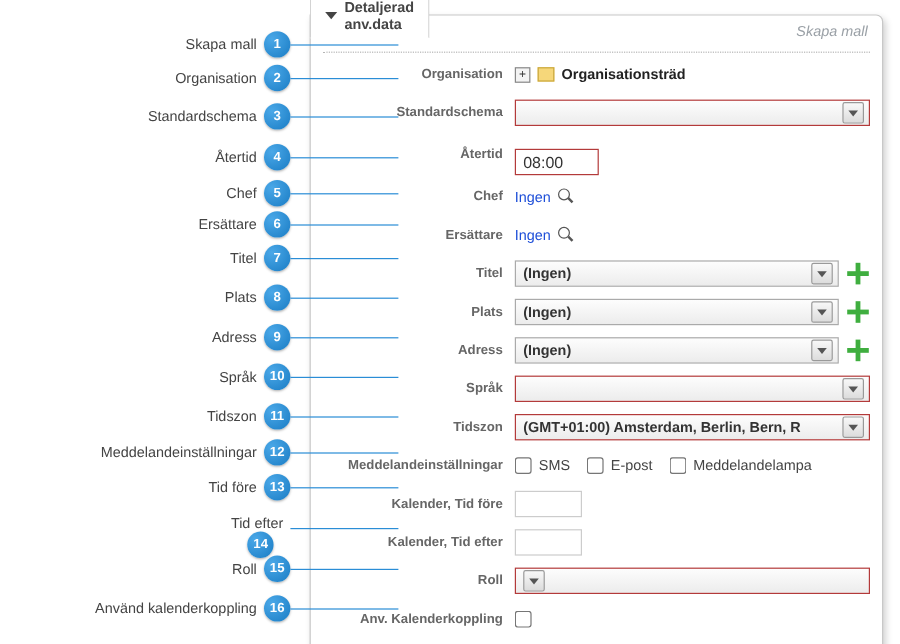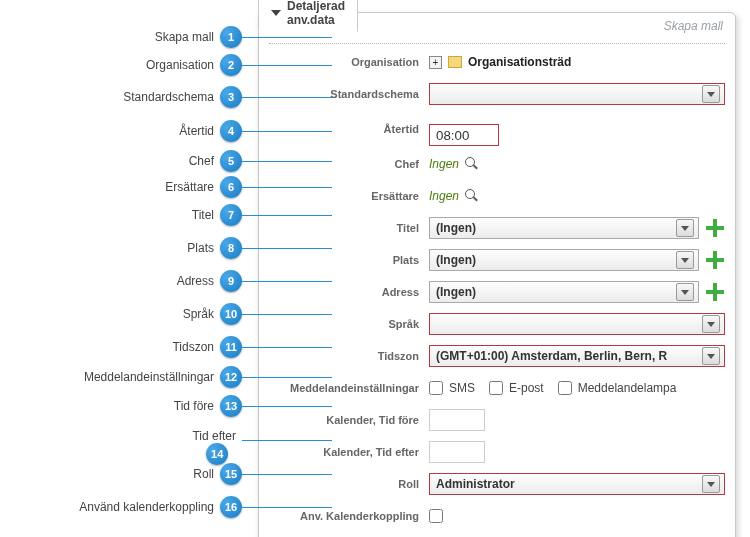--- a/index.html
+++ b/index.html
@@ -176,21 +176,21 @@
     height: 22px;
     border: 1px solid #b33a3a;
     padding: 0 6px;
     color: #333;
     background: #fff;
   }
   .txt.plain { border-color: #ccc; }
   .txt.w80 { width: 70px; margin-top: 12px; }
   .txt.w60 { width: 56px; }
 
-  .static { color: #4d7c0f; font-style: italic; }
+  .static { color: #1d4ed8; }
   .search-ico {
     width: 14px; height: 14px;
     position: relative;
     cursor: pointer;
   }
   .search-ico::before {
     content: "";
     position: absolute;
     width: 8px; height: 8px;
     border: 1.5px solid #555;
@@ -423,21 +423,20 @@
     <div class="row-label">Kalender, Tid efter</div>
     <div class="row-body">
       <input class="txt plain w60" value="" style="">
     </div>
   </div>
 
   <div class="row">
     <div class="row-label">Roll</div>
     <div class="row-body">
       <div class="sel">
-        <span class="sel-text">Administrator</span>
         <span class="sel-btn"></span>
       </div>
     </div>
   </div>
 
   <div class="row">
     <div class="row-label">Anv. Kalenderkoppling</div>
     <div class="row-body">
       <input type="checkbox" class="chk" style="">
     </div>

